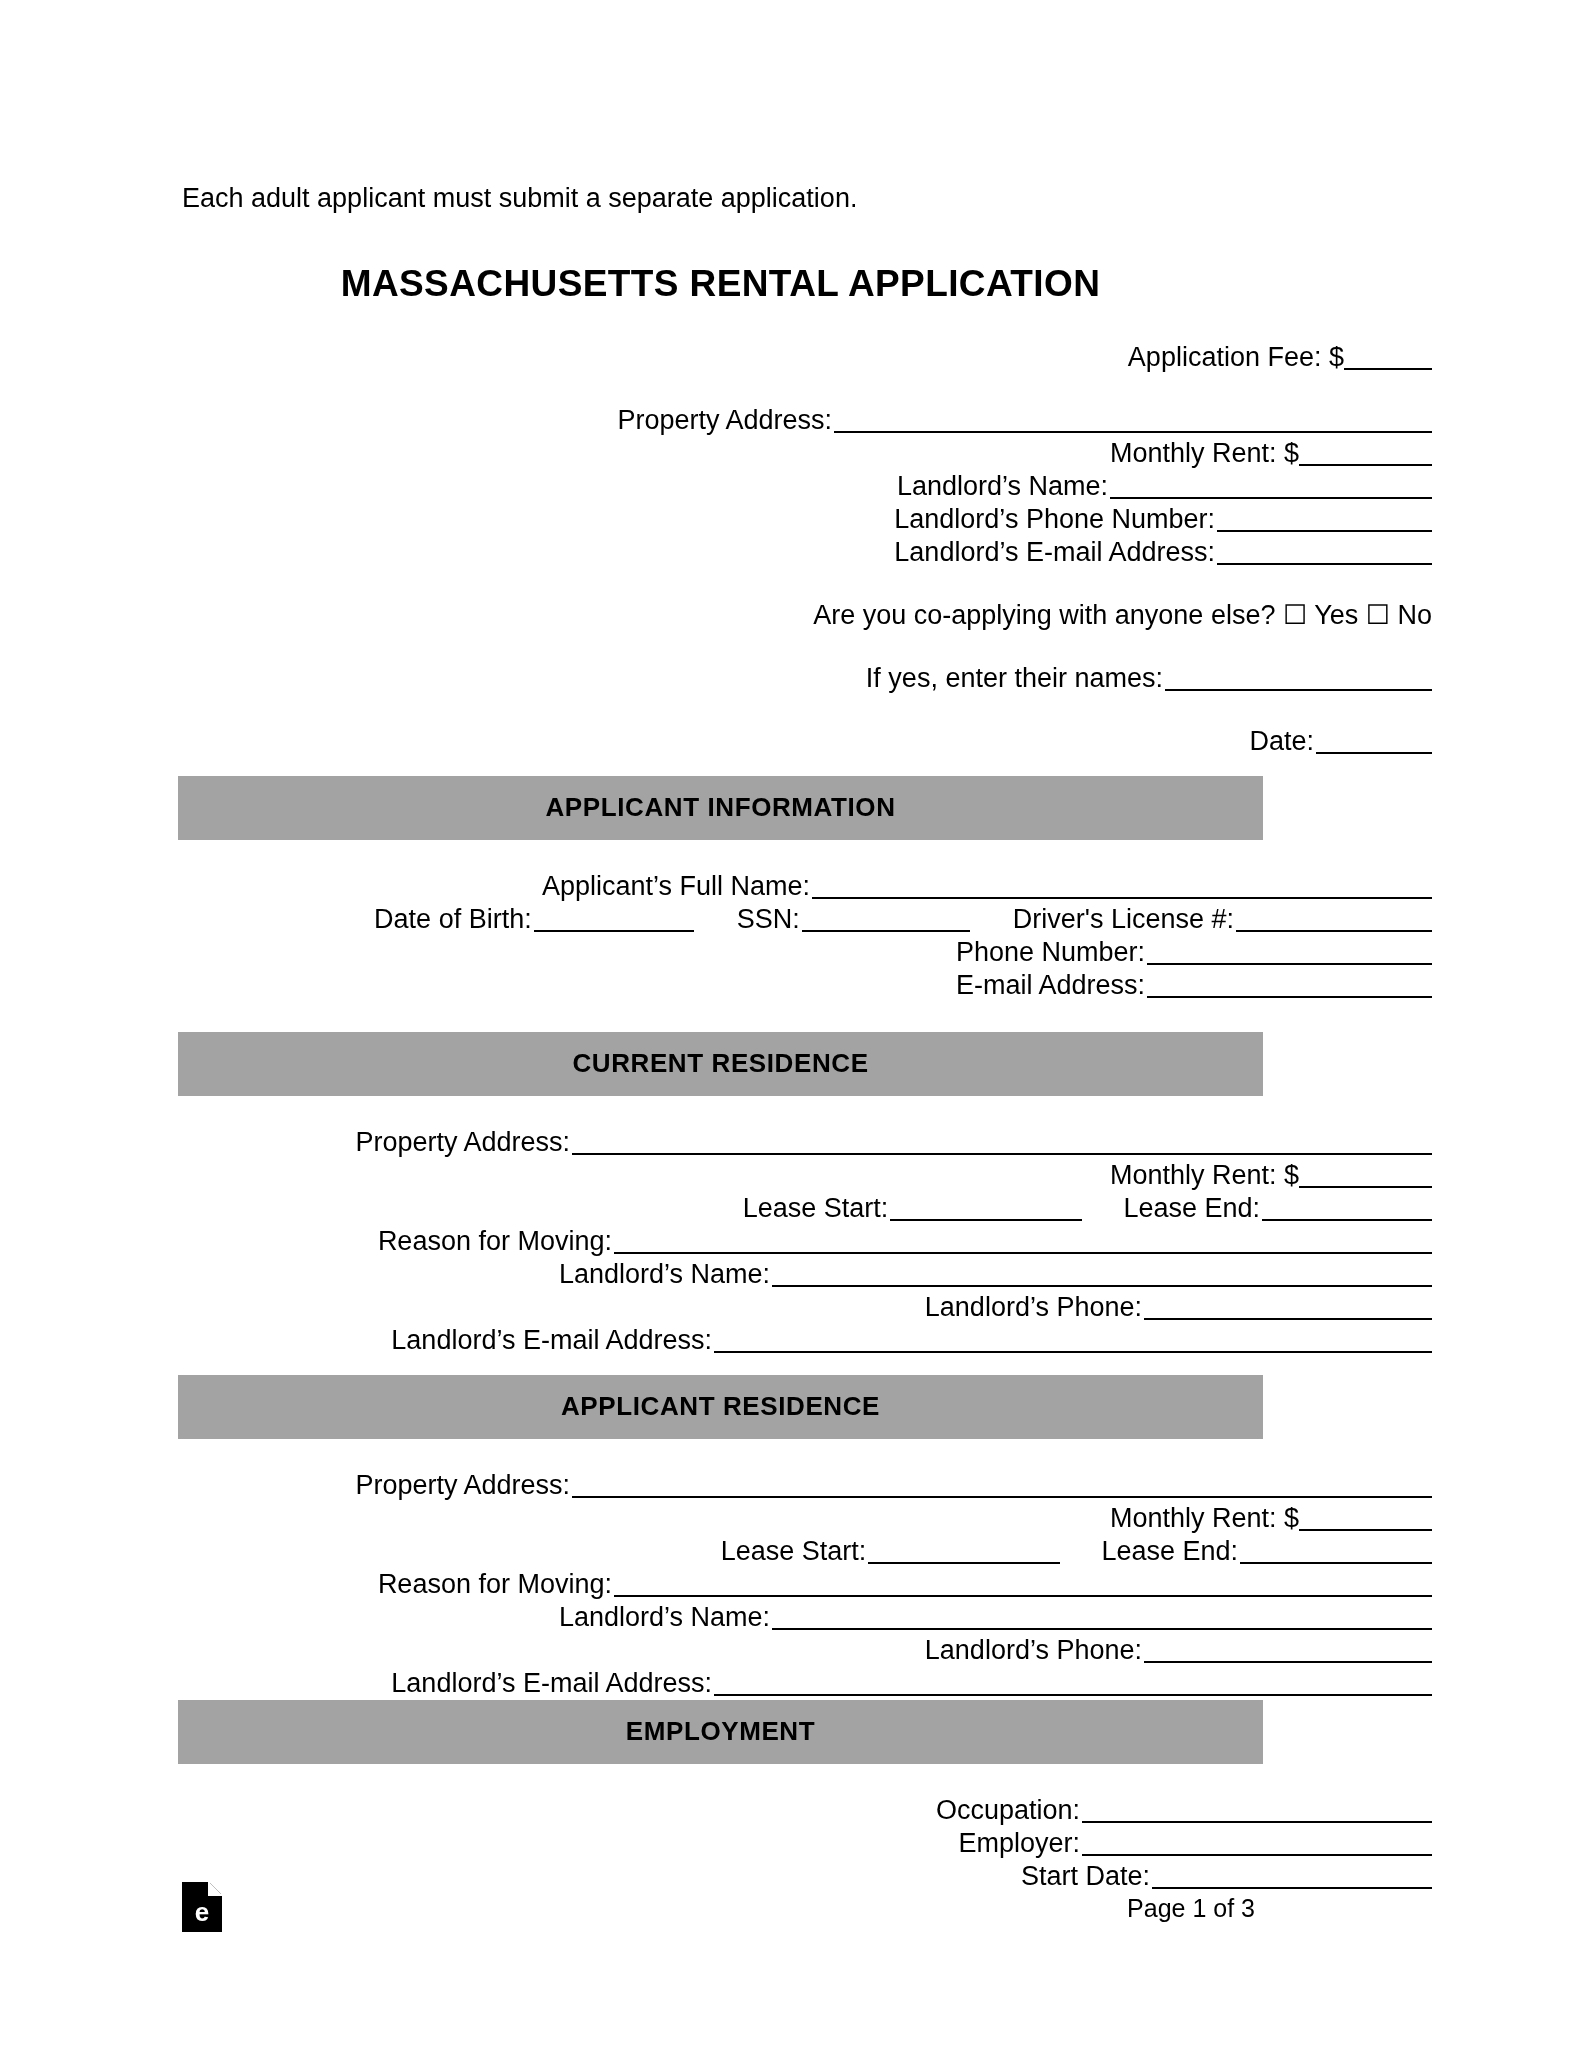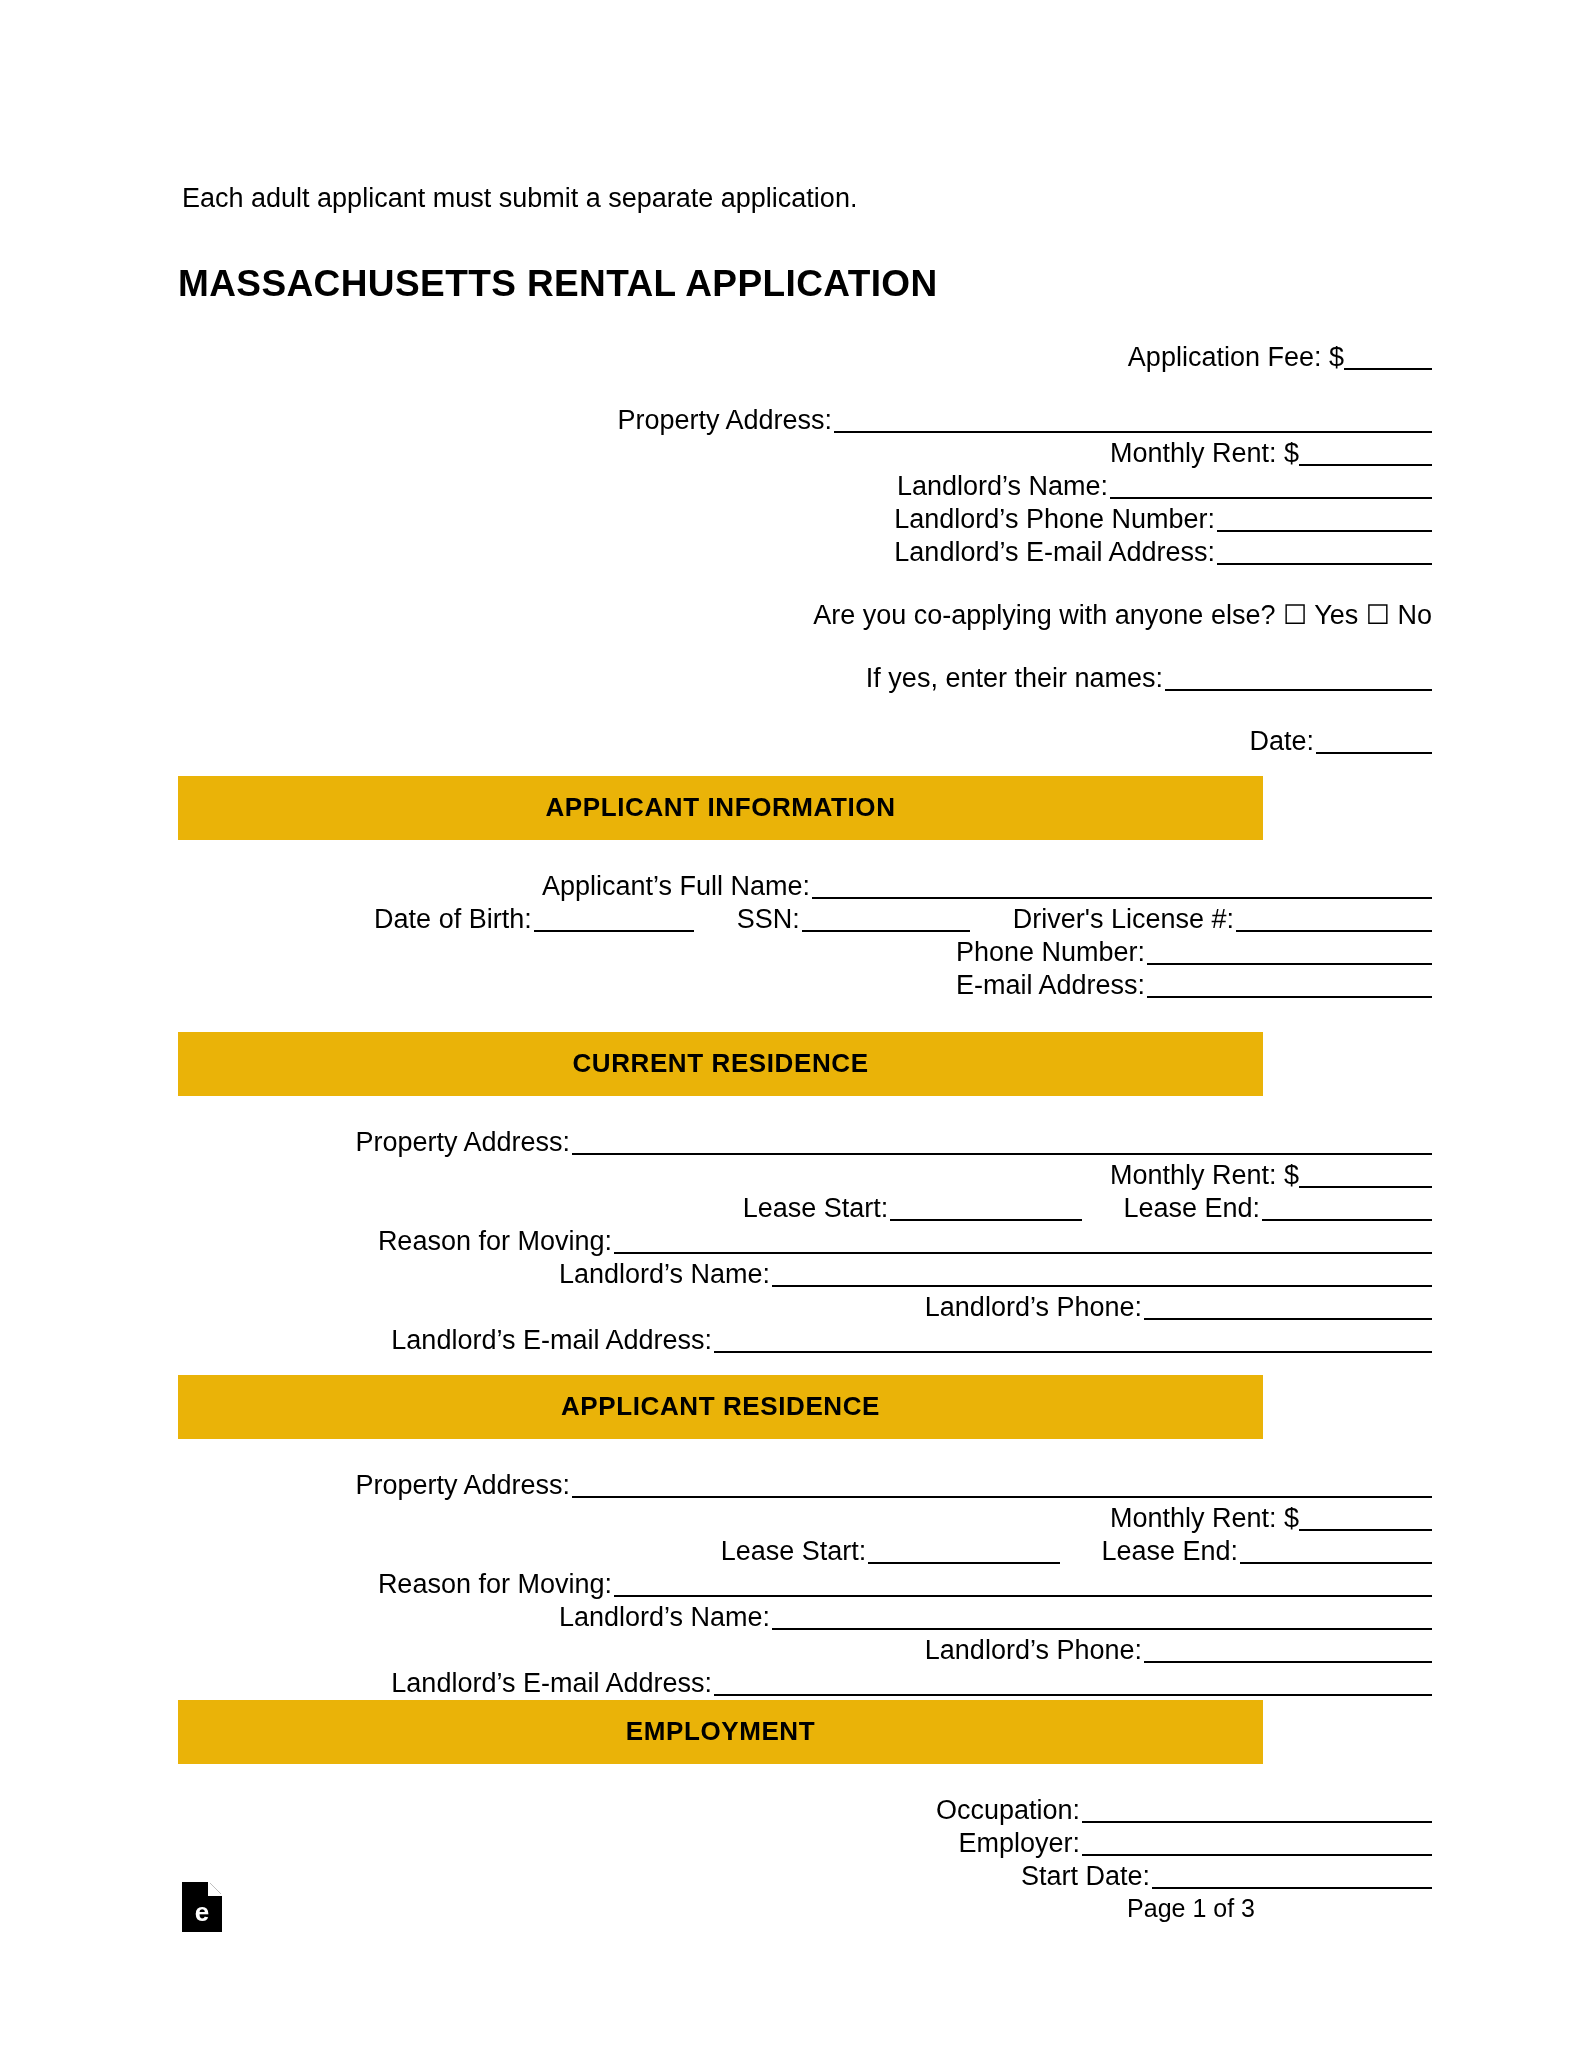--- a/index.html
+++ b/index.html
@@ -34,21 +34,21 @@
   .intro {
     font-size: 27px;
     line-height: 34px;
     margin-top: 181px;
     white-space: nowrap;
   }
   .doc-title {
     font-size: 37px;
     font-weight: bold;
     letter-spacing: 0.4px;
-    text-align: left;
+    text-align: center;
     margin-top: 48px;
     width: 1085px;
     margin-left: -4px;
   }
 
   .line {
     font-size: 27px;
     line-height: 33px;
     white-space: nowrap;
     text-align: right;
@@ -63,21 +63,21 @@
     border-bottom: 2px solid #000;
     height: 22px;
     vertical-align: -4px;
     margin-left: 2px;
   }
   .fill.tight { margin-left: 0; }
 
   
   .band {
     width: 1085px;
-    background: #eab308;
+    background: #a3a3a3;
     text-align: center;
     font-size: 26px;
     font-weight: bold;
     letter-spacing: 0.6px;
     padding: 16px 0 17px 0;
     box-sizing: border-box;
     margin-left: -4px;
   }
 
   .checkbox {

